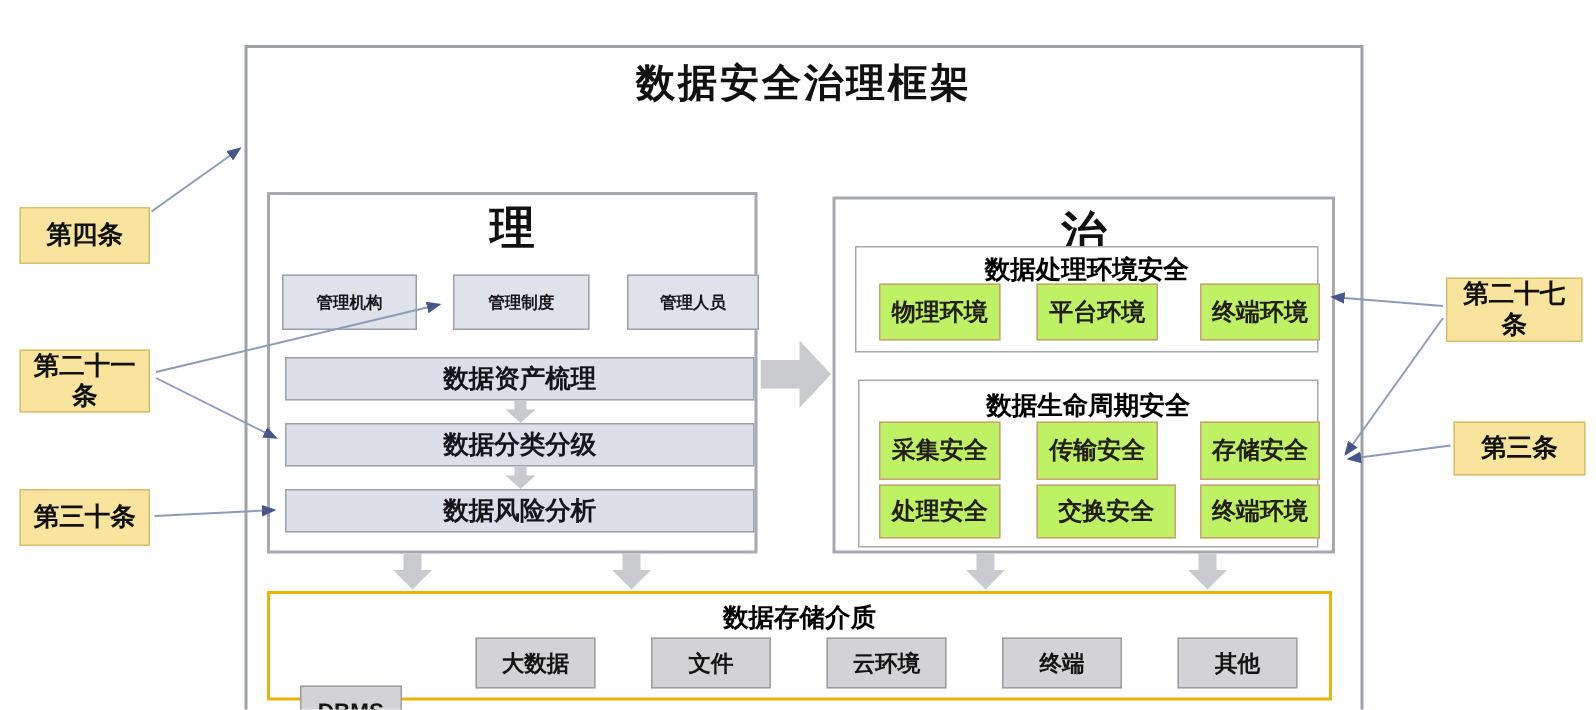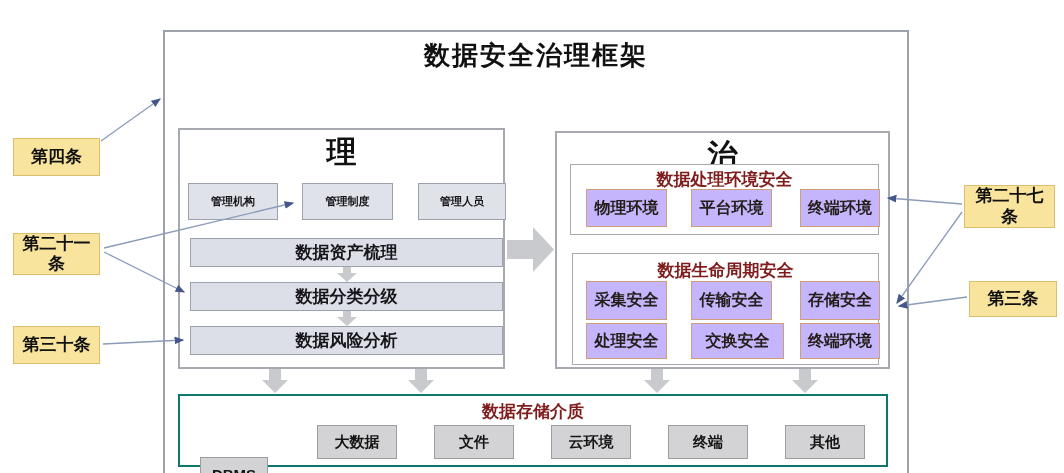--- a/index.html
+++ b/index.html
@@ -22,27 +22,27 @@
     font-weight: bold; color: #111; top: 2px; left: 0; }
 
   
   .lav-cell { background: #e0e2ea; border: 1.4px solid #9ba1ad; display: flex;
     align-items: center; justify-content: center; font-size: 11px; font-weight: bold; color: #16161a; }
   .lav-bar { background: #dcdee8; border: 1.4px solid #9ba1ad; display: flex;
     align-items: center; justify-content: center; font-size: 17px; font-weight: bold; color: #16161a; }
 
   
   .group-box { border: 1.6px solid #a6a9b0; background: #ffffff; }
-  .group-title { width: 100%; text-align: center; font-size: 17px; font-weight: bold; color: #7f1d1d; }
-  .salmon-cell { background: #c4b5fd; border: 1.4px solid #cfa077; display: flex;
+  .group-title { width: 100%; text-align: center; font-size: 17px; font-weight: bold; color: #000000; }
+  .salmon-cell { background: #bef264; border: 1.4px solid #cfa077; display: flex;
     align-items: center; justify-content: center; font-size: 16px; font-weight: bold; color: #241d18; }
 
   
   .storage-box { left: 178px; top: 394px; width: 710px; height: 73px;
-    border: 2px solid #0f766e; background: #ffffff; }
+    border: 2px solid #eab308; background: #ffffff; }
   .gray-cell { background: #d3d3d5; border: 1.4px solid #9d9da1; display: flex;
     align-items: center; justify-content: center; font-size: 15px; font-weight: bold; color: #151515; }
 
   
   .note { background: #f8e49c; border: 1.6px solid #d9be6e; display: flex;
     align-items: center; justify-content: center; text-align: center;
     font-size: 17px; font-weight: bold; color: #111; line-height: 1.18; padding: 2px 4px; }
 
   .svg-overlay { left: 0; top: 0; width: 1064px; height: 473px; pointer-events: none; }
   .block-arrow { pointer-events: none; }

